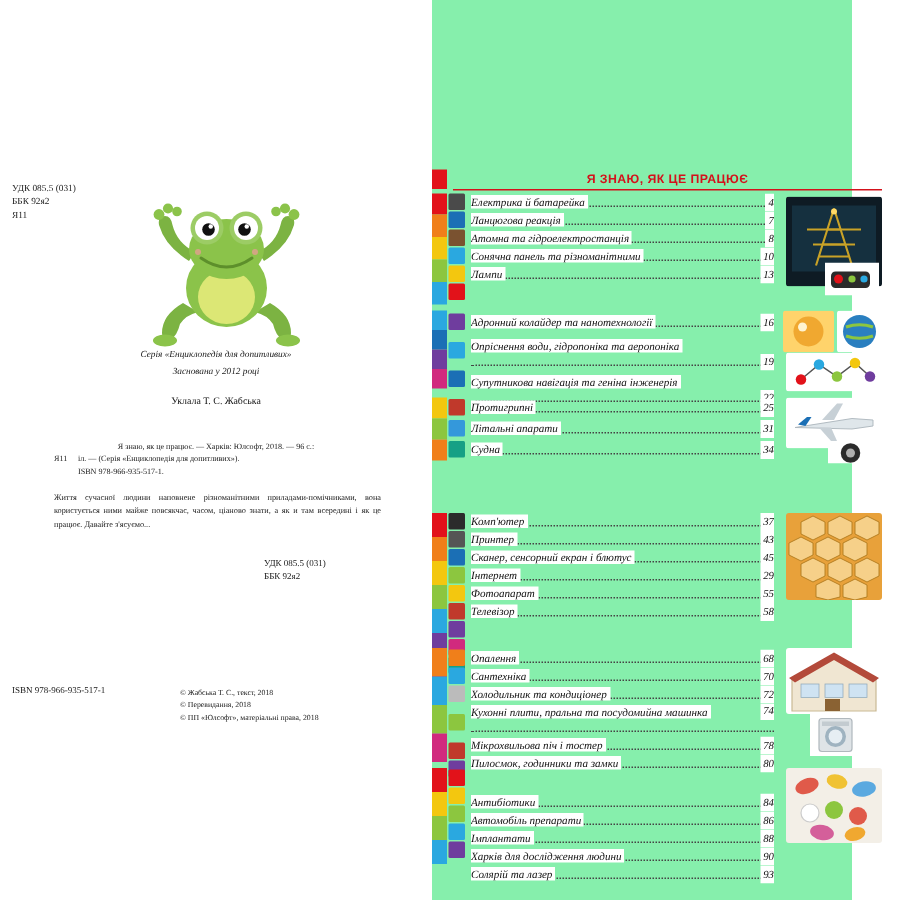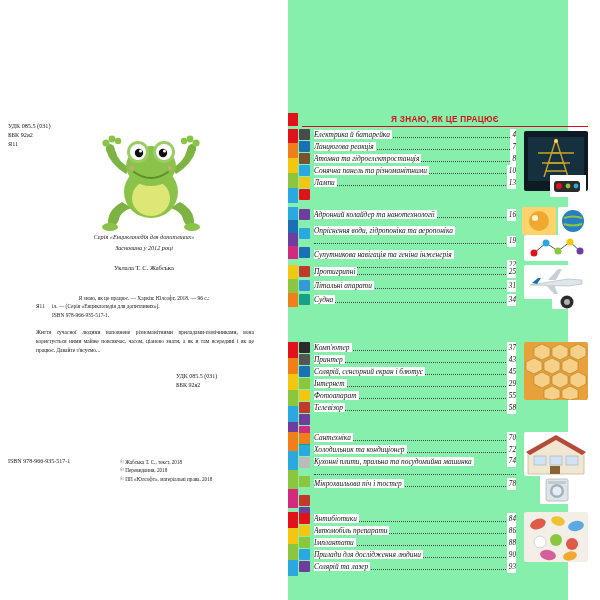--- a/index.html
+++ b/index.html
@@ -492,21 +492,21 @@
           <span class="etitle">Комп'ютер</span>
           <span class="epage">37</span>
         </div>
         <div class="entry">
           <span class="edots"></span>
           <span class="etitle">Принтер</span>
           <span class="epage">43</span>
         </div>
         <div class="entry">
           <span class="edots"></span>
-          <span class="etitle">Солярій, сенсорний екран і блютус</span>
+          <span class="etitle">Сканер, сенсорний екран і блютус</span>
           <span class="epage">45</span>
         </div>
         <div class="entry">
           <span class="edots"></span>
           <span class="etitle">Інтернет</span>
           <span class="epage">29</span>
         </div>
         <div class="entry">
           <span class="edots"></span>
           <span class="etitle">Фотоапарат</span>
@@ -547,39 +547,49 @@
       </div>
       <div class="sec-icons">
         <div class="sec-icon" style="background:#f07f1a;margin-top:1px;"></div>
         <div class="sec-icon" style="background:#2aa8e0;margin-top:1px;"></div>
         <div class="sec-icon" style="background:#bbbbbb;margin-top:1px;"></div>
         <div class="sec-icon" style="background:#8cc63f;margin-top:8px;"></div>
         <div class="sec-icon" style="background:#c0392b;margin-top:8px;"></div>
         <div class="sec-icon" style="background:#6f3d9e;margin-top:1px;"></div>
       </div>
       <div class="sec-entries">
+        <div class="entry" style="margin-top:1px;">
+          <span class="edots"></span>
+          <span class="etitle">Опалення</span>
+          <span class="epage">68</span>
+        </div>
         <div class="entry">
           <span class="edots"></span>
           <span class="etitle">Сантехніка</span>
           <span class="epage">70</span>
         </div>
         <div class="entry">
           <span class="edots"></span>
           <span class="etitle">Холодильник та кондиціонер</span>
           <span class="epage">72</span>
         </div>
         <div class="entry two-line">
           <span class="etitle">Кухонні плити, пральна та посудомийна машинка</span>
           <span class="epage">74</span>
           <span class="edots" style="bottom:3px;"></span>
         </div>
         <div class="entry">
           <span class="edots"></span>
           <span class="etitle">Мікрохвильова піч і тостер</span>
           <span class="epage">78</span>
+        </div>
+        <div class="entry">
+          <span class="edots"></span>
+          <span class="etitle">Пилосмок, годинники та замки</span>
+          <span class="epage">80</span>
         </div>
       </div>
       <div class="sec-photo" style="top:0;width:64px;height:44px;right:0;">
         <svg viewBox="0 0 64 44" width="64" height="44">
           <rect width="64" height="44" fill="#ffffff"></rect>
           <path d="M32 4 L60 20 L60 42 L4 42 L4 20 Z" fill="#f0e6d2" stroke="#c9b994" stroke-width="0.8"></path>
           <path d="M32 3 L62 20 L58 23 L32 8 L6 23 L2 20 Z" fill="#b34a3a"></path>
           <g fill="#cfe3f2" stroke="#8fa9bb" stroke-width="0.5">
             <rect x="10" y="24" width="12" height="9"></rect>
             <rect x="26" y="24" width="12" height="9"></rect>
@@ -607,38 +617,38 @@
         <div style="height:16px;background:#2aa8e0;"></div>
       </div>
       <div class="sec-icons">
         <div class="sec-icon" style="background:#e2121a;margin-top:1px;"></div>
         <div class="sec-icon" style="background:#f3c70f;margin-top:1px;"></div>
         <div class="sec-icon" style="background:#8cc63f;margin-top:1px;"></div>
         <div class="sec-icon" style="background:#2aa8e0;margin-top:1px;"></div>
         <div class="sec-icon" style="background:#6f3d9e;margin-top:1px;"></div>
       </div>
       <div class="sec-entries">
-        <div class="entry" style="margin-top:1px;">
+        <div class="entry" style="margin-top:17px;">
           <span class="edots"></span>
           <span class="etitle">Антибіотики</span>
           <span class="epage">84</span>
         </div>
         <div class="entry">
           <span class="edots"></span>
           <span class="etitle">Автомобіль препарати</span>
           <span class="epage">86</span>
         </div>
         <div class="entry">
           <span class="edots"></span>
           <span class="etitle">Імплантати</span>
           <span class="epage">88</span>
         </div>
         <div class="entry">
           <span class="edots"></span>
-          <span class="etitle">Прилади для дослідження людини</span>
+          <span class="etitle">Харків для дослідження людини</span>
           <span class="epage">90</span>
         </div>
         <div class="entry">
           <span class="edots"></span>
           <span class="etitle">Солярій та лазер</span>
           <span class="epage">93</span>
         </div>
       </div>
       <div class="sec-photo" style="top:0;width:64px;height:50px;right:0;">
         <svg viewBox="0 0 64 50" width="64" height="50">

